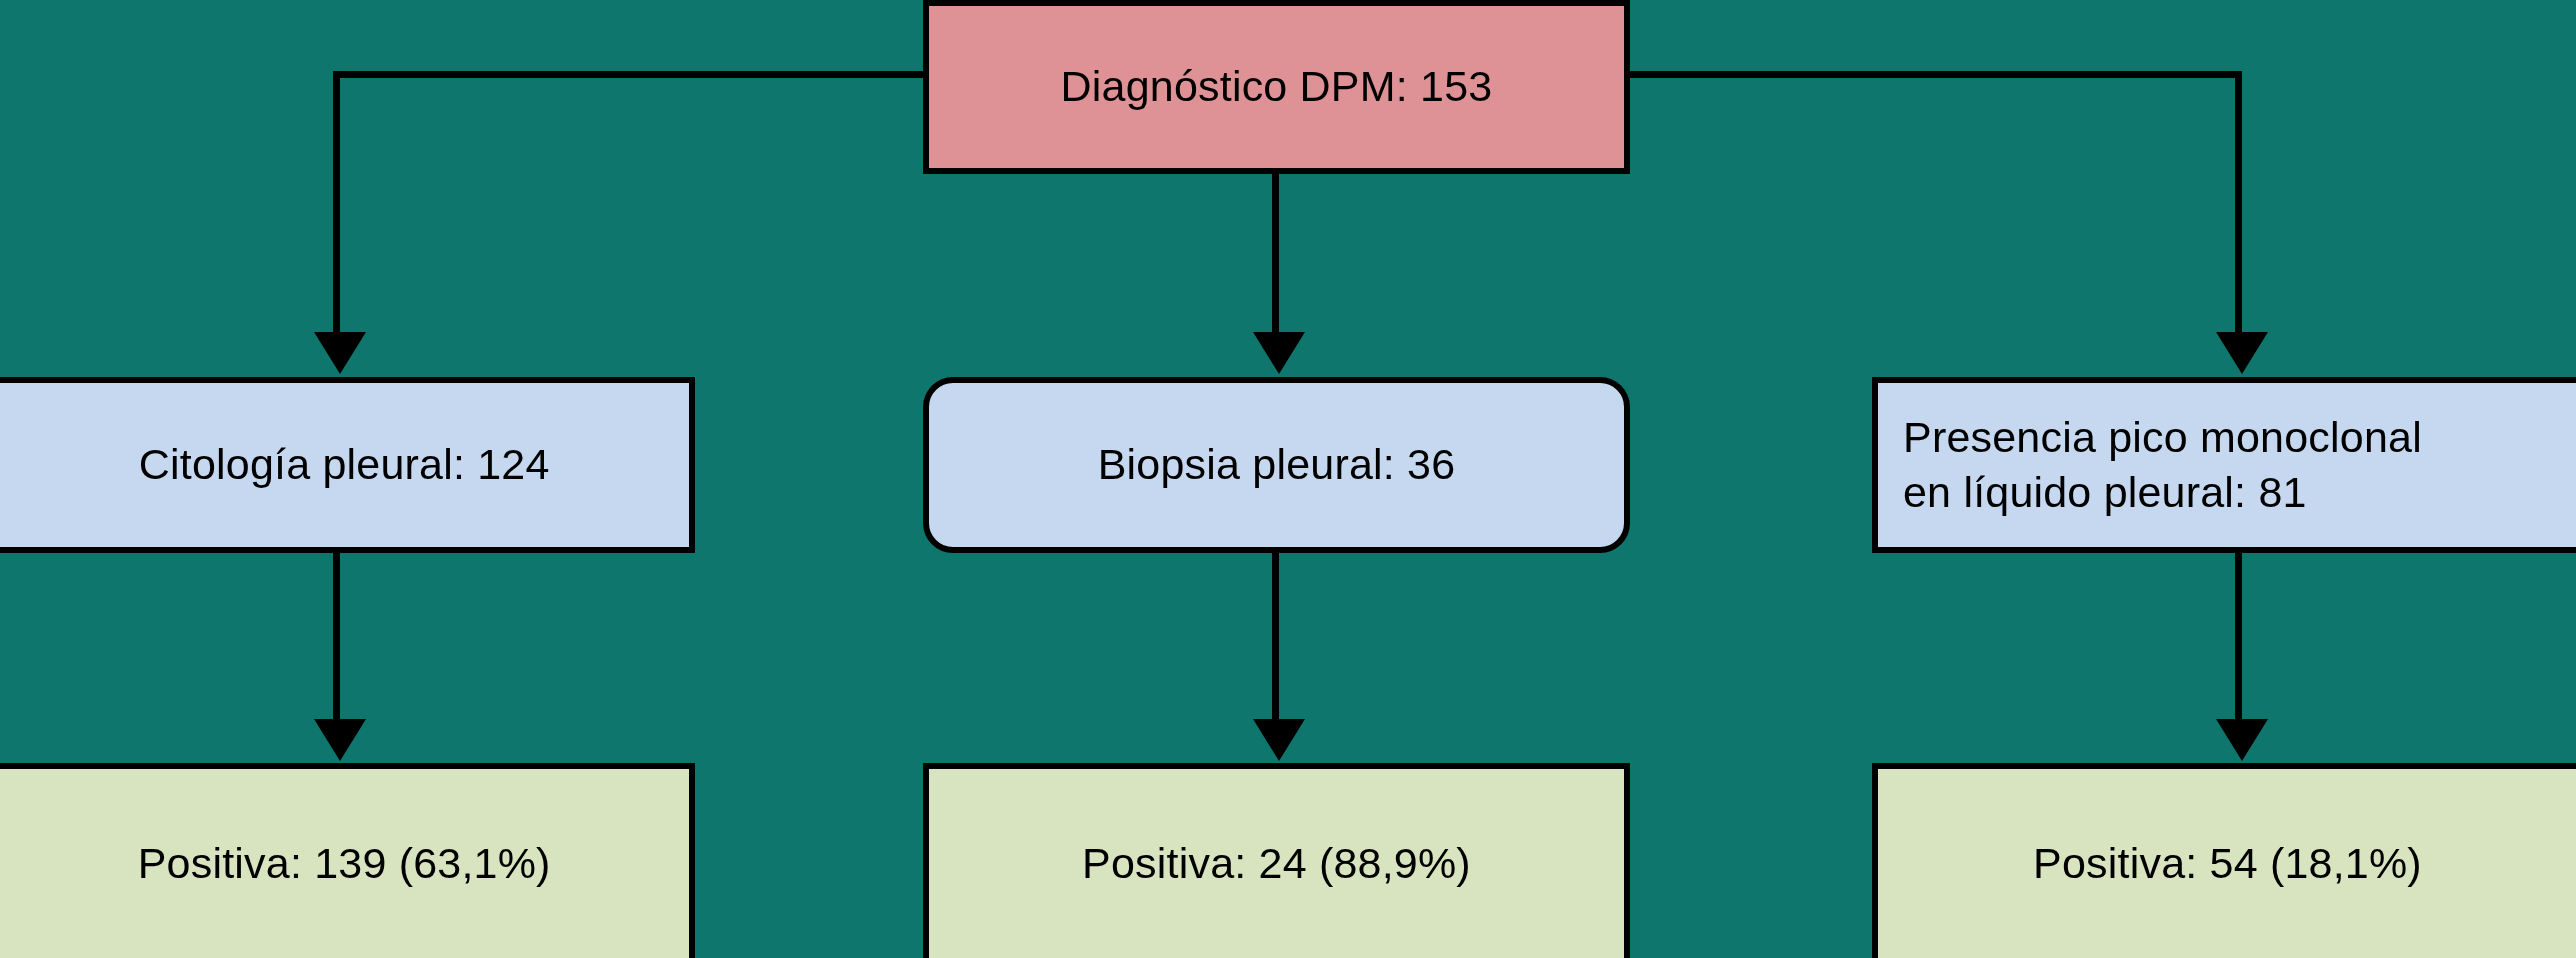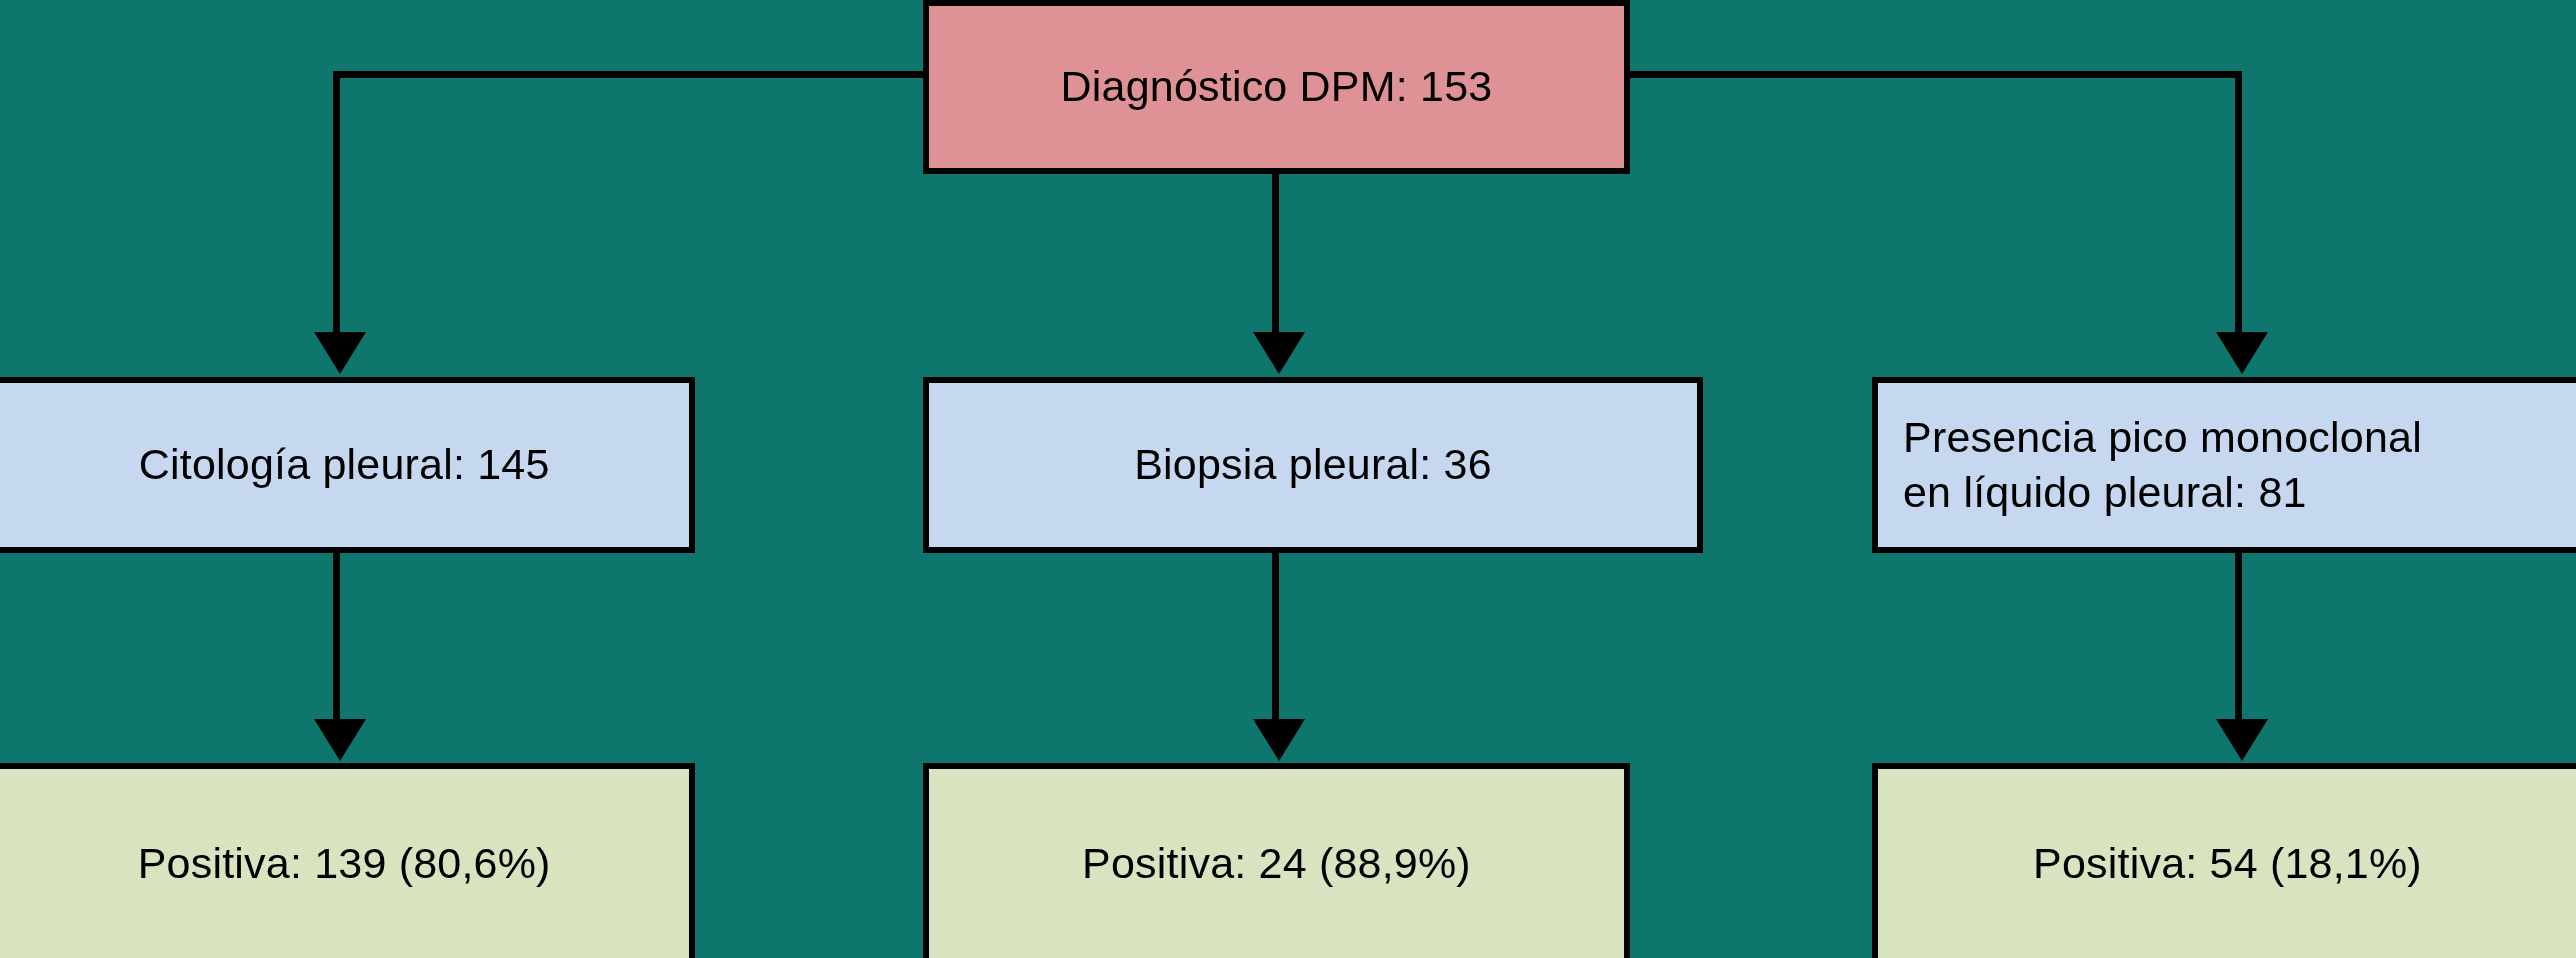--- a/index.html
+++ b/index.html
@@ -35,21 +35,21 @@
 
   .fill-pink  { background: #de9295; }
   .fill-blue  { background: #c5d8ef; }
   .fill-green { background: #d8e4bf; }
 
   
   #node-root { left: 923px; top: 0px; width: 707px; height: 174px; }
 
   
   #node-cytology { left: -6.8px;   top: 377px; width: 702px;  height: 176px; }
-  #node-biopsy   { left: 923px;  top: 377px; width: 780px;  height: 176px; }
+  #node-biopsy   { left: 923px;  top: 377px; width: 707px;  height: 176px; border-radius: 30px; }
   #node-spike    { left: 1872px; top: 377px; width: 711px;  height: 176px; }
 
   
   #node-cytology-pos { left: -6.8px;   top: 763px; width: 702px; height: 202px; }
   #node-biopsy-pos   { left: 923px;  top: 763px; width: 707px; height: 202px; }
   #node-spike-pos    { left: 1872px; top: 763px; width: 711px; height: 202px; }
 
   
   .conn-h {
     position: absolute;
@@ -107,34 +107,34 @@
   <div class="conn-v" id="stem-spike"></div>
   <div class="arrowhead" id="arrow-cytology"></div>
   <div class="arrowhead" id="arrow-biopsy"></div>
   <div class="arrowhead" id="arrow-spike"></div>
 
   <div class="node node-center fill-pink" id="node-root">
     <span class="label">Diagnóstico DPM: 153</span>
   </div>
 
   <div class="node node-center fill-blue" id="node-cytology">
-    <span class="label">Citología pleural: 145</span>
+    <span class="label">Citología pleural: 124</span>
   </div>
 
   <div class="node node-center fill-blue" id="node-biopsy">
     <span class="label">Biopsia pleural: 36</span>
   </div>
 
   <div class="node node-left fill-blue" id="node-spike">
     <span class="label">Presencia pico monoclonal
 en líquido pleural: 81</span>
   </div>
 
   <div class="node node-center fill-green" id="node-cytology-pos">
-    <span class="label">Positiva: 139 (80,6%)</span>
+    <span class="label">Positiva: 139 (63,1%)</span>
   </div>
 
   <div class="node node-center fill-green" id="node-biopsy-pos">
     <span class="label">Positiva: 24 (88,9%)</span>
   </div>
 
   <div class="node node-center fill-green" id="node-spike-pos">
     <span class="label">Positiva: 54 (18,1%)</span>
   </div>
 

